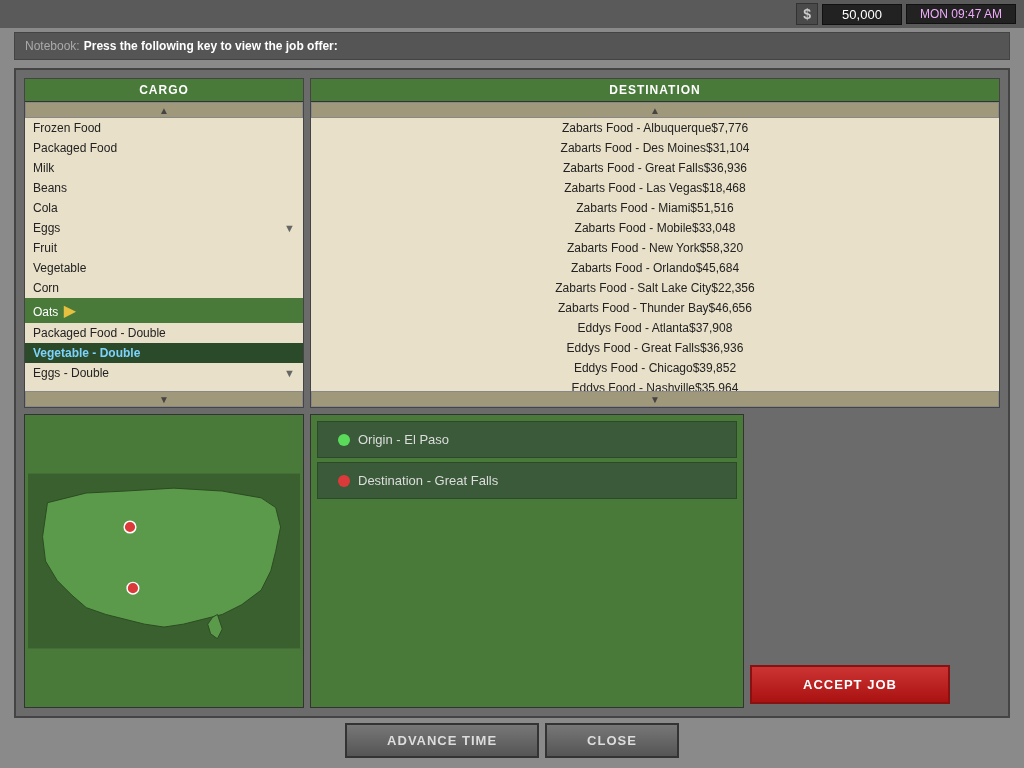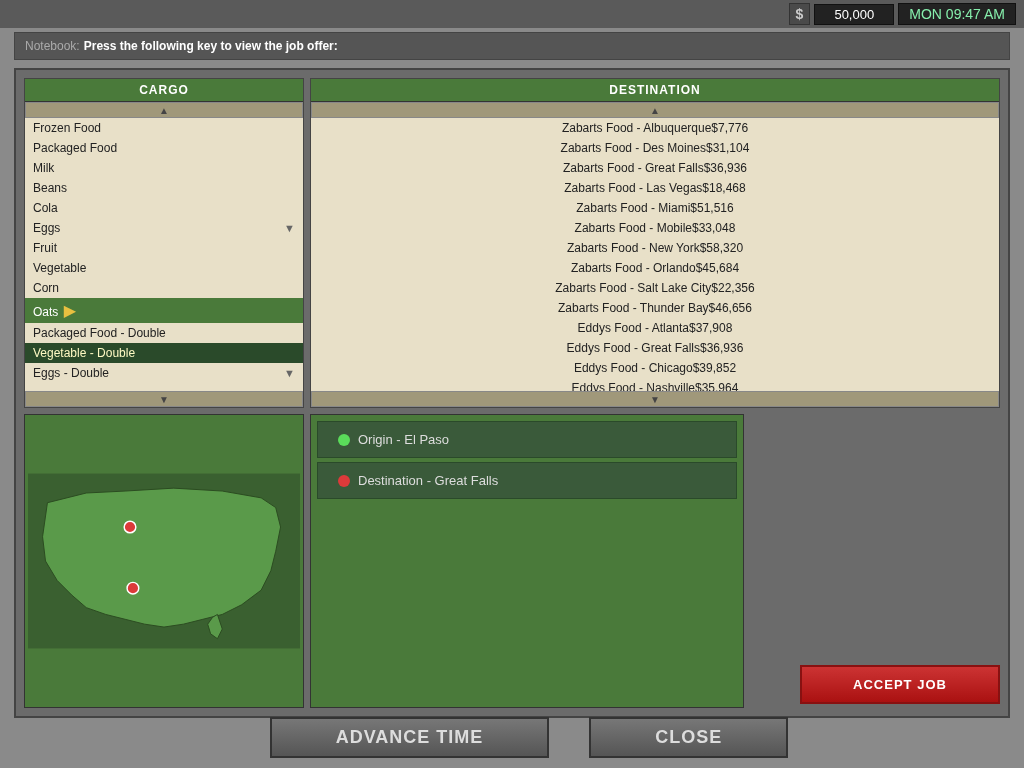--- a/index.html
+++ b/index.html
@@ -37,23 +37,23 @@
       background: #222;
       color: #fff;
       padding: 2px 10px;
       font-size: 13px;
       border: 1px solid #111;
       min-width: 80px;
       text-align: center;
     }
     .top-bar-time {
       background: #222;
-      color: #86efac;
+      color: #f0abfc;
       padding: 2px 10px;
-      font-size: 14px;
+      font-size: 12px;
       border: 1px solid #111;
       min-width: 110px;
       text-align: center;
     }
 
     
     .notebook-bar {
       position: absolute;
       top: 32px; left: 14px; right: 14px;
       height: 28px;
@@ -129,21 +129,22 @@
       font-size: 12px;
       cursor: pointer;
       white-space: nowrap;
     }
     .list-item.selected-green {
       background: #4a7a3a;
       color: #fff;
     }
     .list-item.selected-dark {
       background: #2a4a2a;
-      color: #fef9c3;
+      color: #7dd3fc;
+      font-weight: bold;
     }
     .list-item.has-icon {
       display: flex;
       align-items: center;
       justify-content: space-between;
     }
 
     .filter-icon {
       color: #666;
       font-size: 11px;
@@ -220,21 +221,21 @@
       width: 12px; height: 12px;
       border-radius: 50%;
       background: #dc3a3a;
       flex-shrink: 0;
     }
 
     .side-panel {
       width: 250px;
       display: flex;
       flex-direction: column;
-      align-items: flex-end;
+      align-items: flex-start;
       justify-content: flex-end;
       padding-bottom: 4px;
     }
 
     .accept-btn {
       background: linear-gradient(to bottom, #cc3333, #aa1111);
       color: #fff;
       font-weight: bold;
       font-size: 13px;
       letter-spacing: 1px;
@@ -248,27 +249,26 @@
     
     .bottom-buttons {
       position: absolute;
       bottom: 10px; left: 0; right: 0;
       display: flex;
       justify-content: center;
       gap: 6px;
     }
 
     .btn-advance, .btn-close {
-      padding: 8px 64px;
-      font-weight: bold;
-      font-size: 18px;
+      padding: 8px 40px;
+      font-weight: bold;
+      font-size: 13px;
       letter-spacing: 1px;
       cursor: pointer;
       border: 2px solid #333;
-      margin-left: 34px;
     }
     .btn-advance {
       background: linear-gradient(to bottom, #777, #555);
       color: #ddd;
     }
     .btn-close {
       background: linear-gradient(to bottom, #777, #555);
       color: #ddd;
     }
 

